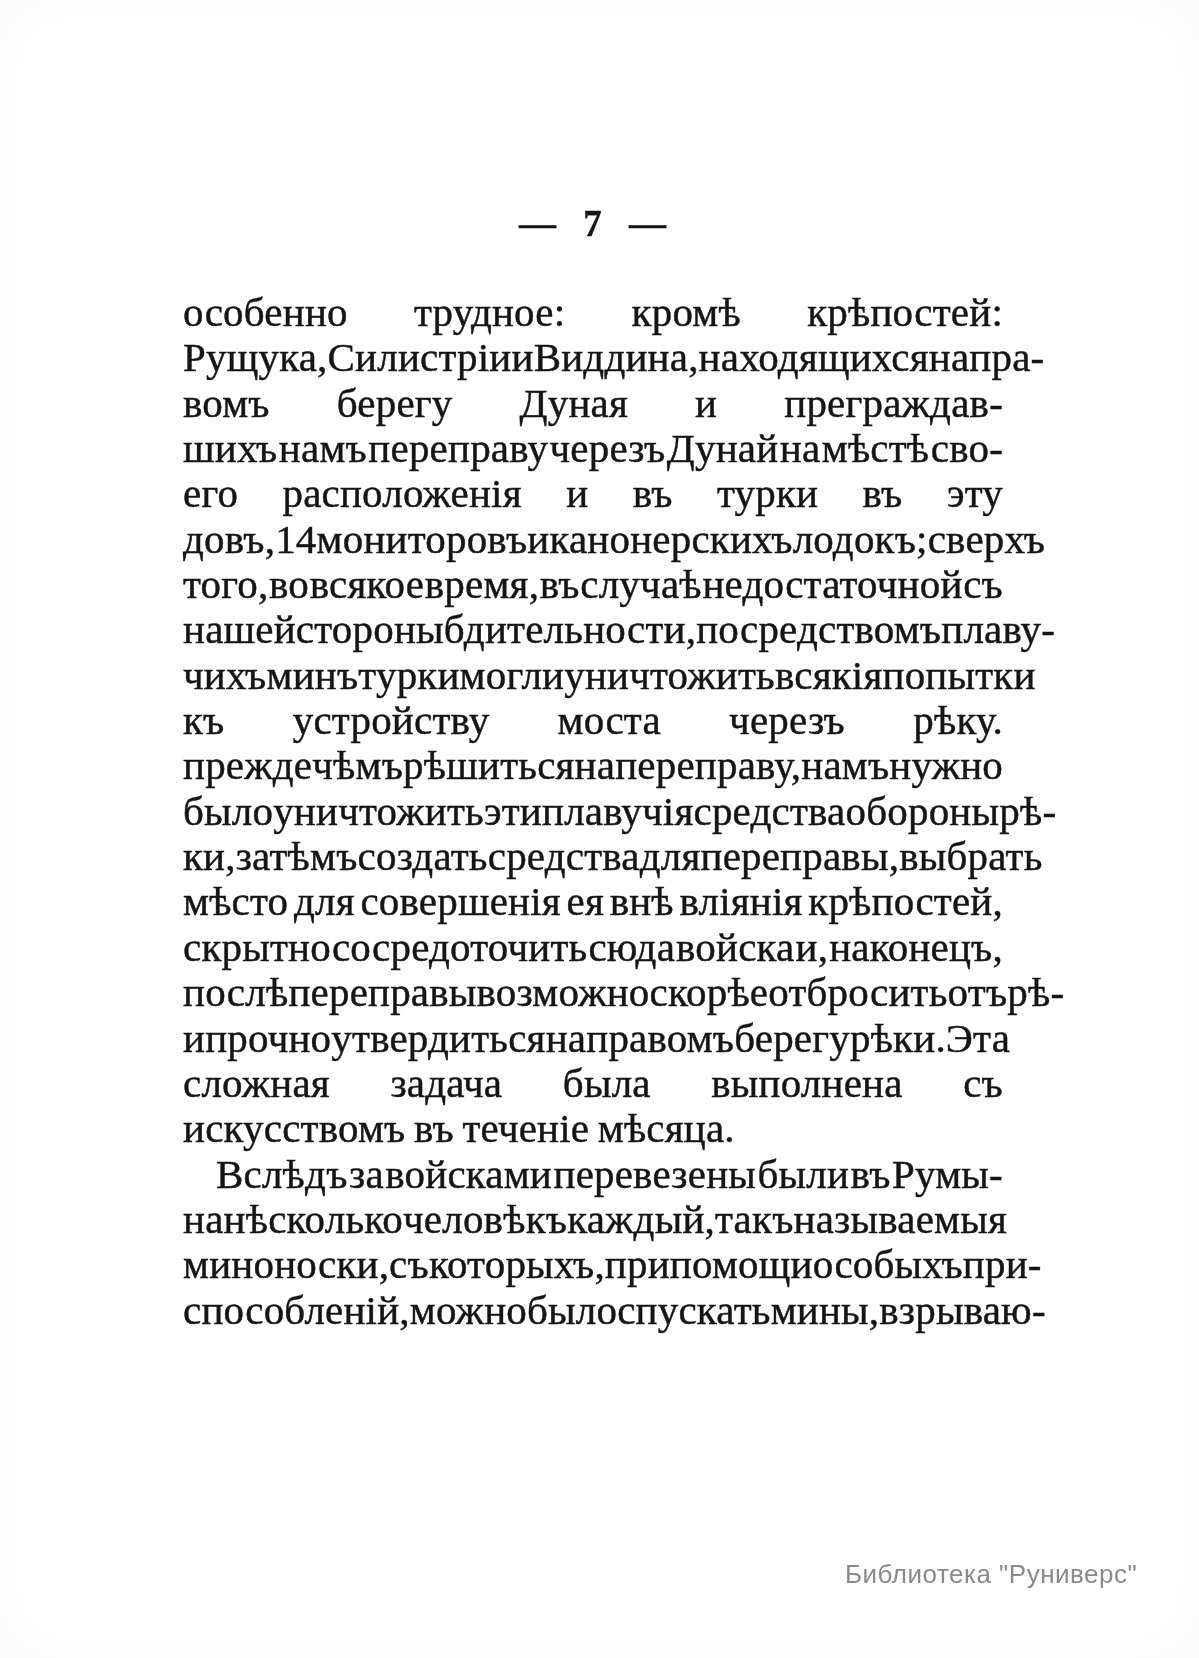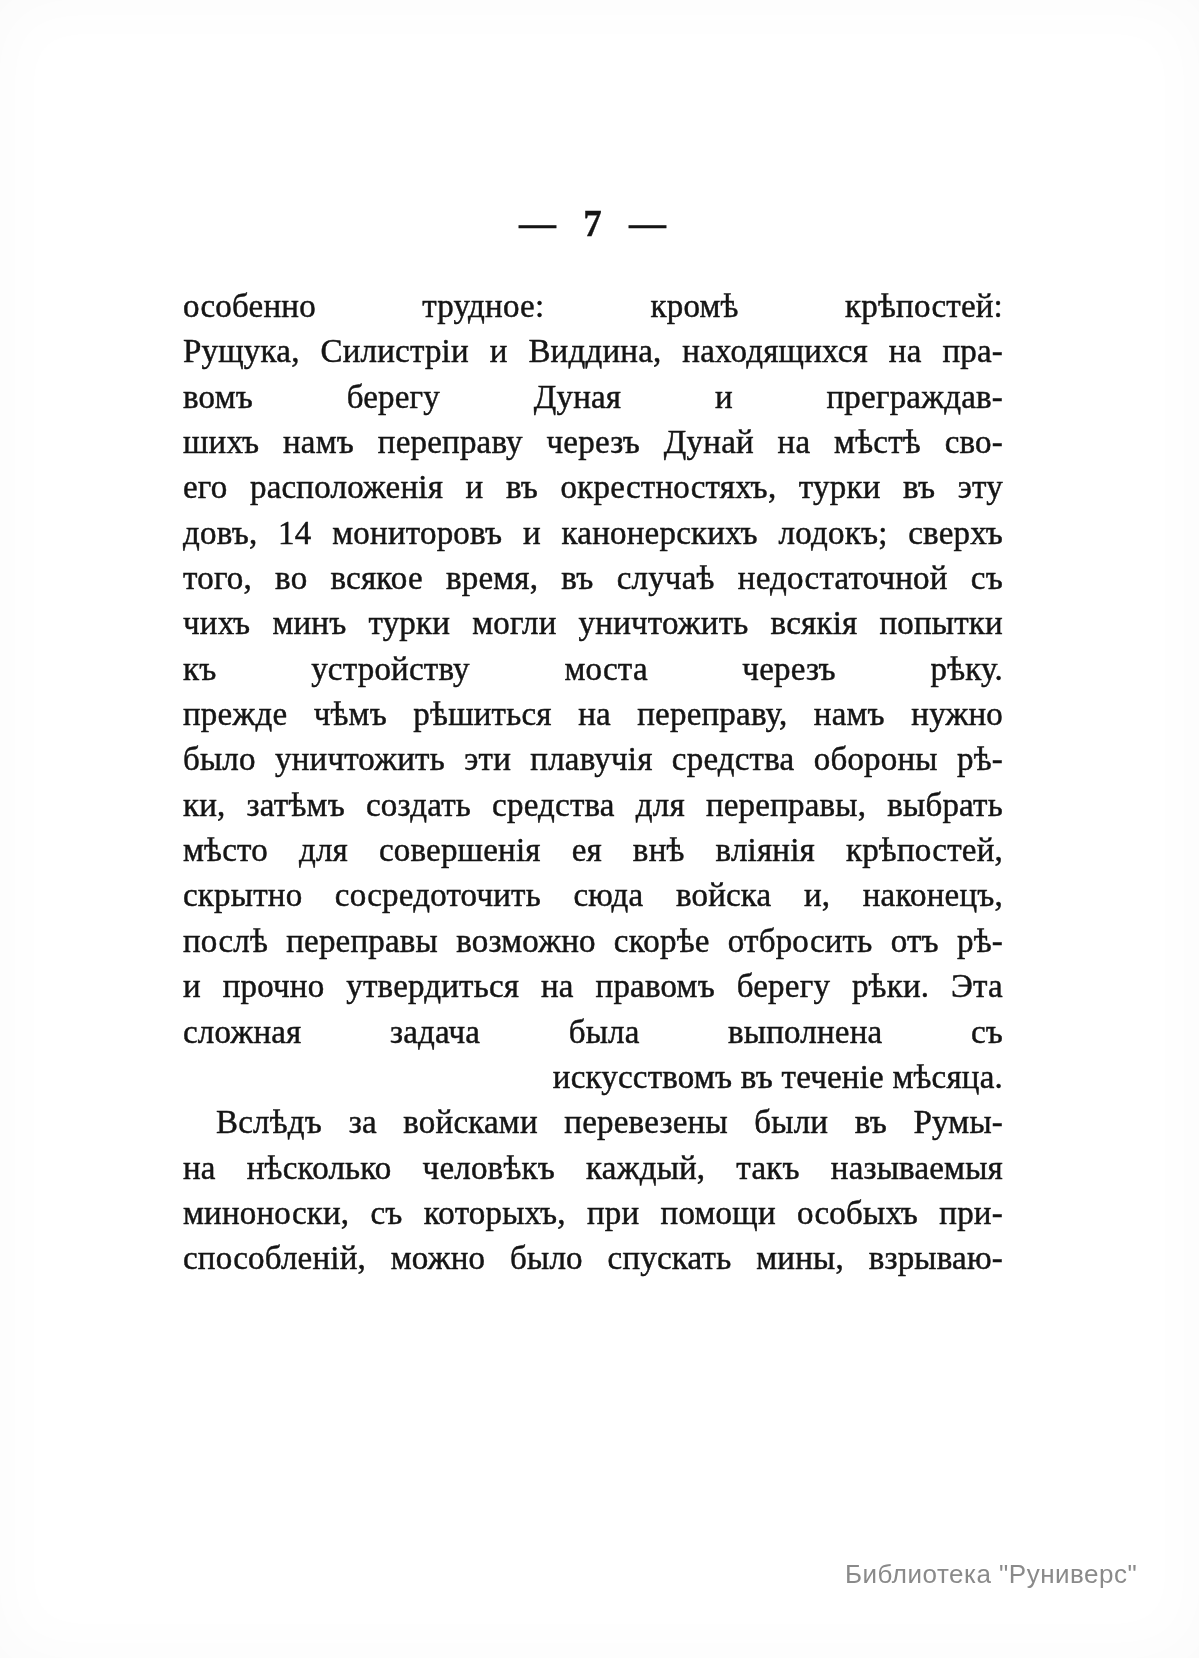--- a/index.html
+++ b/index.html
@@ -28,33 +28,33 @@
     font-weight: bold;
     word-spacing: 16px;
     letter-spacing: 1px;
     -webkit-text-stroke: 0.3px currentColor;
   }
   .text-block {
     position: absolute;
     top: 288px;
     left: 183px;
     width: 820px;
-    font-size: 33px;
+    font-size: 41px;
     letter-spacing: 0.2px;
     -webkit-text-stroke: 0.45px currentColor;
   }
   .line {
     display: flex;
     justify-content: space-between;
     align-items: baseline;
     height: 45.35px;
     white-space: nowrap;
   }
   .line.left {
-    justify-content: flex-end;
+    justify-content: flex-start;
     gap: 8.5px;
   }
   .line.indent {
     padding-left: 33px;
   }
   .line span {
     flex: 0 0 auto;
   }
   .watermark {
     position: absolute;
@@ -104,21 +104,20 @@
         <span>Дунай</span>
         <span>на</span>
         <span>мѣстѣ</span>
         <span>сво-</span>
       </div>
       <div class="line">
         <span>его</span>
         <span>расположенія</span>
         <span>и</span>
         <span>въ</span>
-        <span>окрестностяхъ,</span>
         <span>турки</span>
         <span>въ</span>
         <span>эту</span>
       </div>
       <div class="line">
         <span>довъ,</span>
         <span>14</span>
         <span>мониторовъ</span>
         <span>и</span>
         <span>канонерскихъ</span>
@@ -127,20 +126,27 @@
       </div>
       <div class="line">
         <span>того,</span>
         <span>во</span>
         <span>всякое</span>
         <span>время,</span>
         <span>въ</span>
         <span>случаѣ</span>
         <span>недостаточной</span>
         <span>съ</span>
+      </div>
+      <div class="line">
+        <span>нашей</span>
+        <span>стороны</span>
+        <span>бдительности,</span>
+        <span>посредствомъ</span>
+        <span>плаву-</span>
       </div>
       <div class="line">
         <span>чихъ</span>
         <span>минъ</span>
         <span>турки</span>
         <span>могли</span>
         <span>уничтожить</span>
         <span>всякія</span>
         <span>попытки</span>
       </div>

